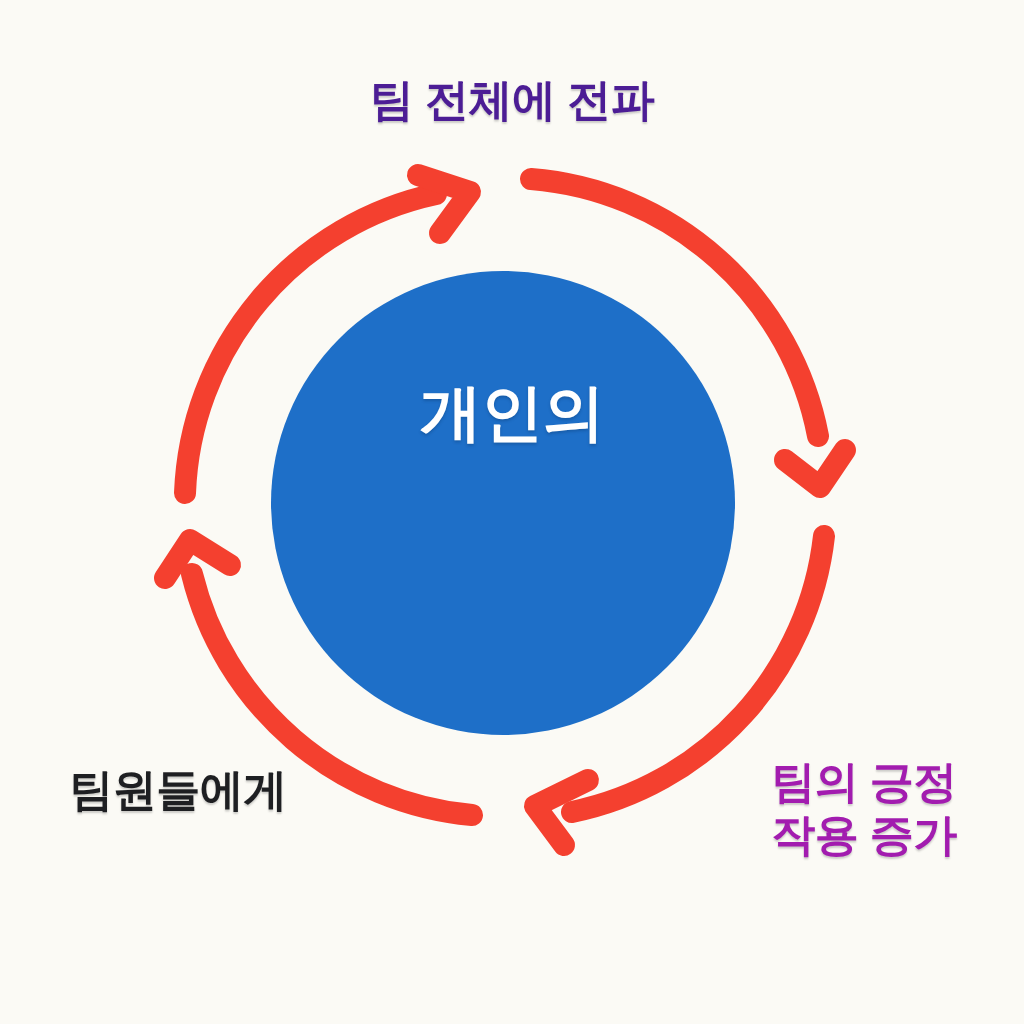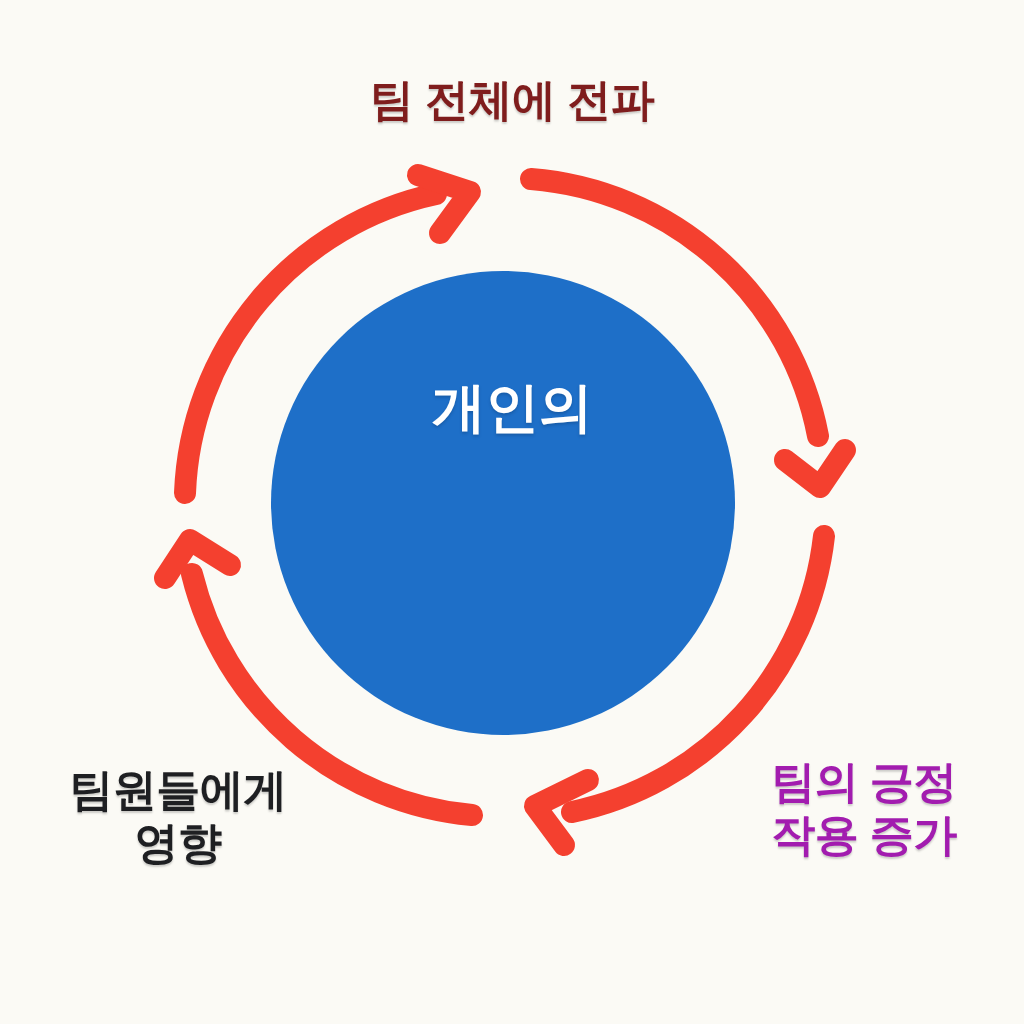--- a/index.html
+++ b/index.html
@@ -33,21 +33,21 @@
 
   
   .center-label {
     position: absolute;
     left: 0;
     top: 0;
     width: 1024px;
     text-align: center;
     color: #FFFFFF;
     font-weight: 700;
-    font-size: 54px;
+    font-size: 62px;
     line-height: 1.22;
     letter-spacing: -0.5px;
     text-shadow: 0 2px 3px rgba(10, 50, 95, 0.30);
     pointer-events: none;
     white-space: nowrap;
   }
   .center-label .line { display: block; }
 
   
   .outer-label {
@@ -119,27 +119,26 @@
         <path d="M 165 578 L 190 540 L 230 565"></path>
       </g>
 
     </g>
   </svg>
 
   <div class="center-label" id="center-text" style="top: 375px; color: rgb(255, 255, 255);">
     <span class="line">개인의</span>
   </div>
 
-  <div class="outer-label" id="label-top" style="color: #7f1d1d; text-align: center;">
+  <div class="outer-label" id="label-top" style="color: #4c1d95; text-align: center;">
     <span class="line">팀 전체에 전파</span>
   </div>
 
   <div class="outer-label" id="label-bottom-right" style="color: #a21caf;">
     <span class="line">팀의 긍정</span>
     <span class="line">작용 증가</span>
   </div>
 
   <div class="outer-label" id="label-bottom-left" style="color: rgb(30, 31, 34);">
     <span class="line">팀원들에게</span>
-    <span class="line">영향</span>
   </div>
 
 </div>
 
 </body></html>

